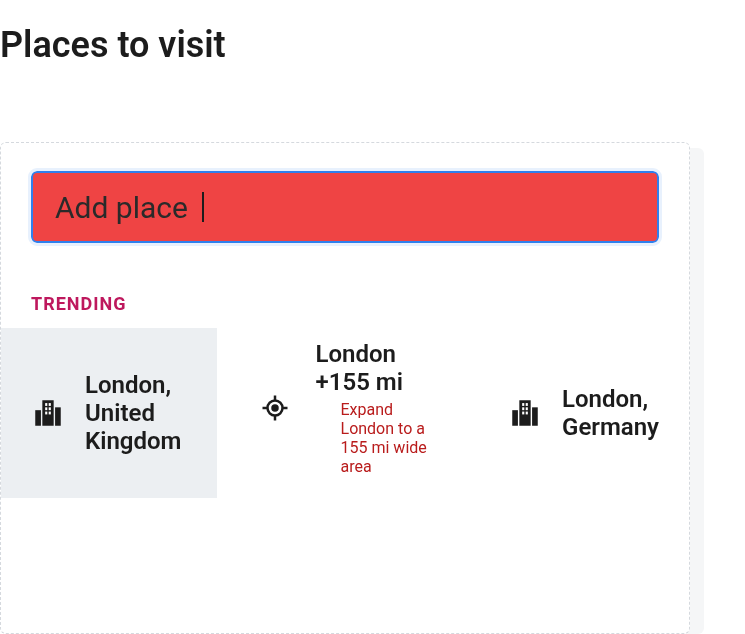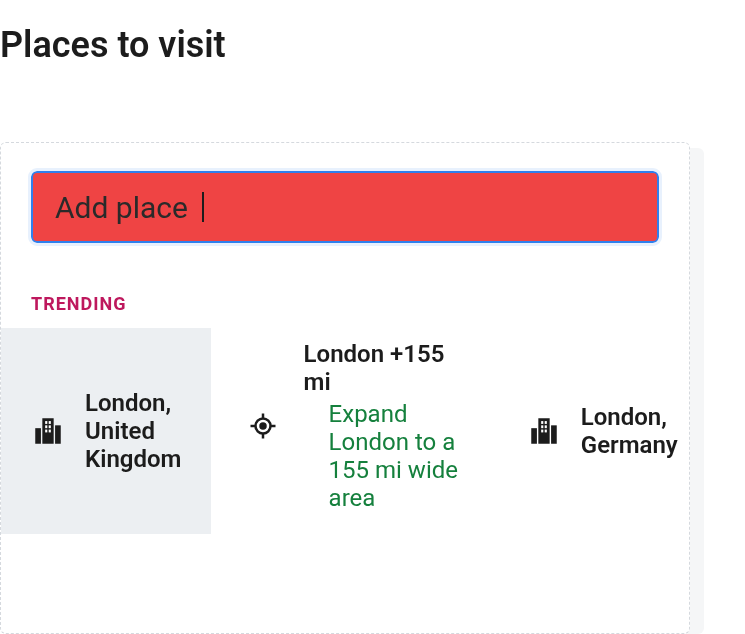--- a/index.html
+++ b/index.html
@@ -124,22 +124,22 @@
     justify-content: flex-end;
     padding-right: 26px;
     align-items: center;
   }
   .sub-row .primary {
     font-size: 24px;
     font-weight: 600;
     color: #1c1c1c;
   }
   .sub-row .secondary {
-    font-size: 24px;
-    color: #15803d;
+    font-size: 16px;
+    color: #b91c1c;
     margin-top: 4px;
     margin-left: 25px;
   }
   svg { display: block; }
 </style>
 </head>
 <body>
 
 <div class="page">
   <h1 class="title">Places to visit</h1>

